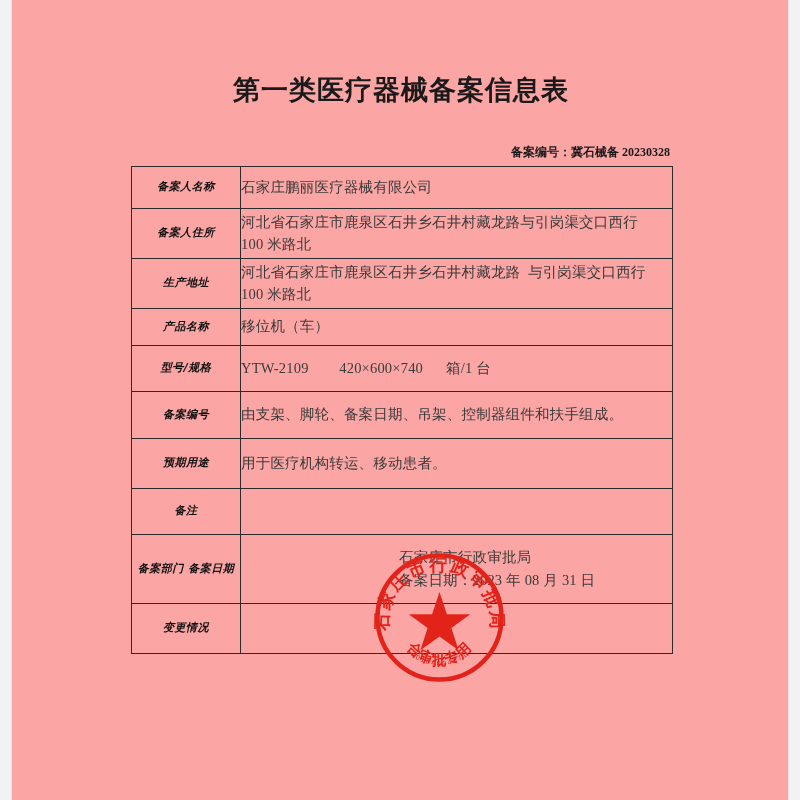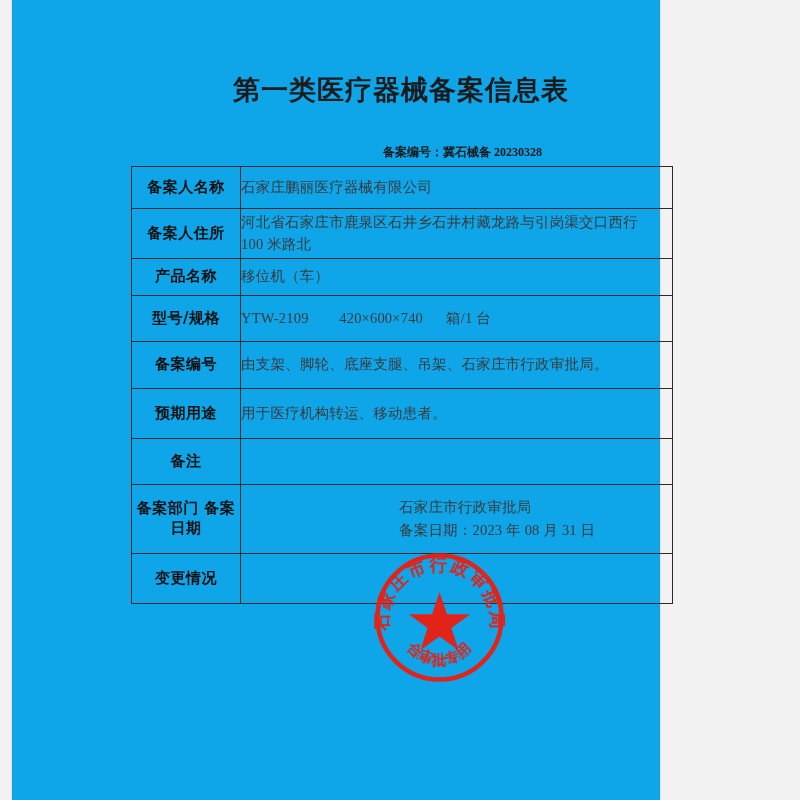--- a/index.html
+++ b/index.html
@@ -10,23 +10,23 @@
     width: 800px;
     height: 800px;
     background: #f2f2f2;
     font-family: "Liberation Serif", "DejaVu Serif", serif;
     overflow: hidden;
   }
   .page {
     position: absolute;
     left: 11px;
     top: 0px;
-    width: 650px;
+    width: 778px;
     height: 800px;
-    background: #0ea5e9;
+    background: #fca5a5;
     border-left: 1px solid #e3e3e3;
     border-right: 1px solid #e3e3e3;
     box-sizing: border-box;
   }
   .doc-title {
     position: absolute;
     left: 0;
     top: 72px;
     width: 778px;
     text-align: center;
@@ -55,25 +55,26 @@
   }
   table.form td {
     border: 1px solid #2b2b2b;
     vertical-align: middle;
     padding: 0;
   }
   td.label {
     width: 108px;
     text-align: center;
     font-weight: bold;
-    font-size: 15px;
+    font-size: 11px;
     color: #111;
     line-height: 1.32;
     letter-spacing: 0.5px;
     font-family: "DejaVu Sans", "Liberation Sans", sans-serif;
+    font-style: italic;
   }
   td.value {
     padding: 4px 6px 4px 9px;
     font-size: 14.5px;
     color: #3a3a3a;
     line-height: 1.45;
     letter-spacing: 0.2px;
     margin-left: 12px;
   }
   td.value .line { display: block; white-space: pre; }
@@ -130,39 +131,46 @@
 
 
       <tr class="r-addr">
         <td class="label">备案人住所</td>
         <td class="value">
           <span class="line">河北省石家庄市鹿泉区石井乡石井村藏龙路与引岗渠交口西行</span>
           <span class="line">100 米路北</span>
         </td>
       </tr>
 
+      <tr class="r-prod">
+        <td class="label">生产地址</td>
+        <td class="value">
+          <span class="line">河北省石家庄市鹿泉区石井乡石井村藏龙路  与引岗渠交口西行</span>
+          <span class="line">100 米路北</span>
+        </td>
+      </tr>
 
       <tr class="r-pname">
         <td class="label">产品名称</td>
         <td class="value">
           <span class="line">移位机（车）</span>
         </td>
       </tr>
 
       <tr class="r-model">
         <td class="label">型号/规格</td>
         <td class="value">
           <span class="line">YTW-2109        420×600×740      箱/1 台</span>
         </td>
       </tr>
 
       <tr class="r-desc">
         <td class="label">备案编号</td>
         <td class="value">
-          <span class="line">由支架、脚轮、底座支腿、吊架、石家庄市行政审批局。</span>
+          <span class="line">由支架、脚轮、备案日期、吊架、控制器组件和扶手组成。</span>
         </td>
       </tr>
 
       <tr class="r-use">
         <td class="label">预期用途</td>
         <td class="value">
           <span class="line">用于医疗机构转运、移动患者。</span>
         </td>
       </tr>
 

